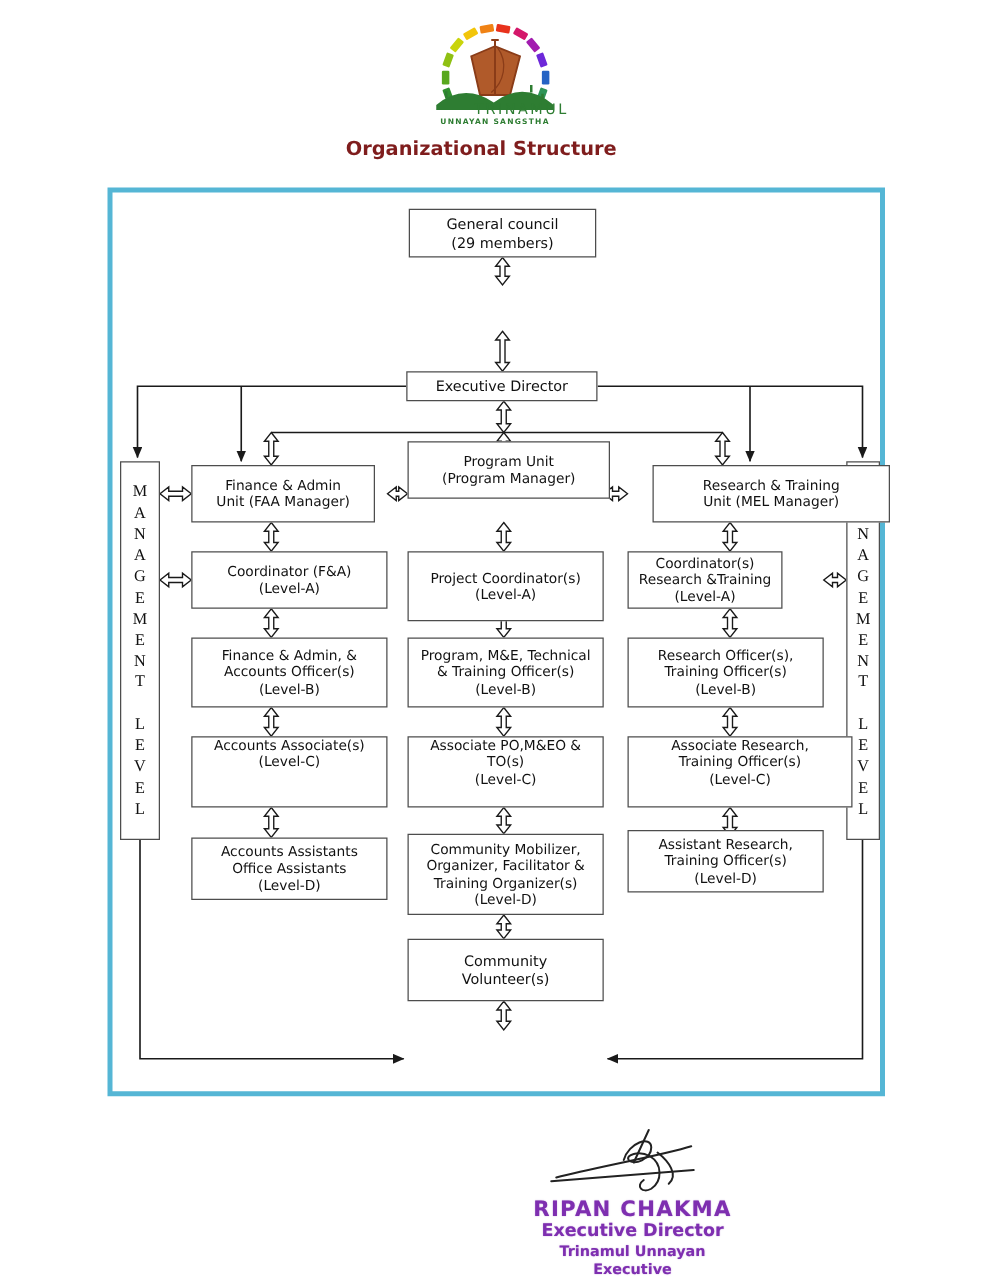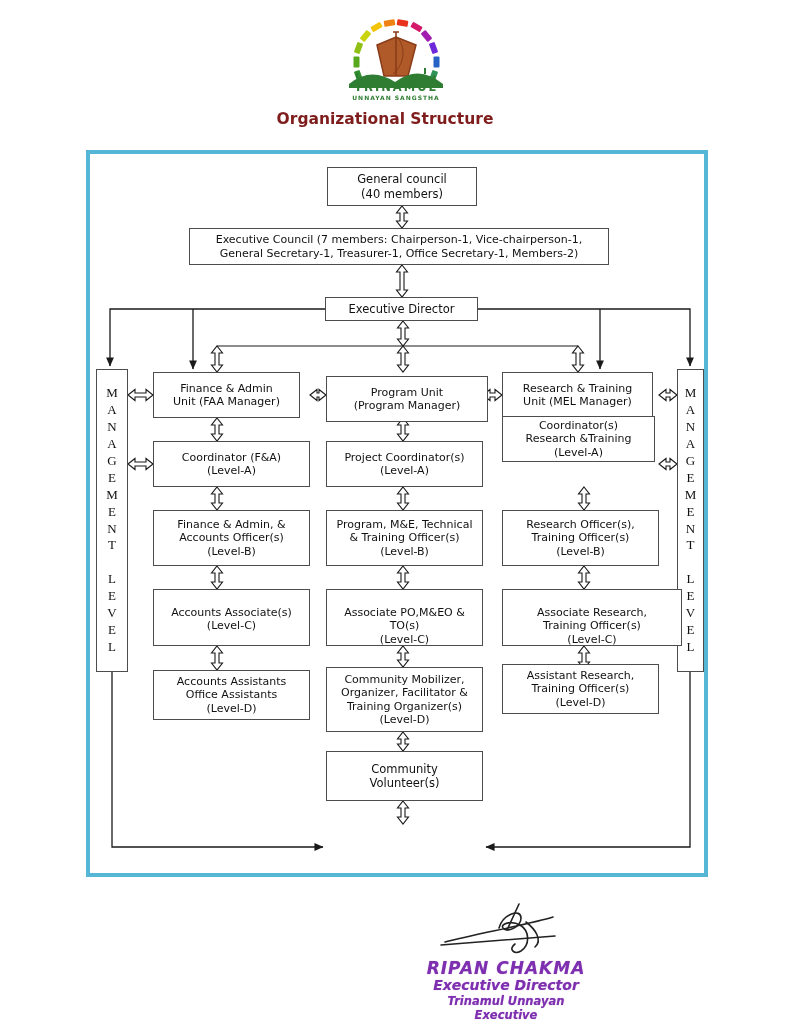--- a/index.html
+++ b/index.html
@@ -7,39 +7,39 @@
         font-family:"DejaVu Sans",sans-serif;color:#111;}
   .title{position:absolute;left:0;top:110px;width:770px;text-align:center;
          font-size:15.5px;font-weight:bold;color:#7f1d1d;}
   .frame{position:absolute;left:86px;top:150px;width:622px;height:727px;
          border:4px solid #55b6d5;box-sizing:border-box;background:transparent;}
   svg.overlay{position:absolute;left:0;top:0;width:791px;height:1024px;}
   .box{position:absolute;box-sizing:border-box;border:1.4px solid #4d4d4d;background:#fff;
        display:flex;align-items:center;justify-content:center;text-align:center;
        white-space:pre-line;font-size:11px;line-height:1.22;padding:1px 2px;}
   .box.big{font-size:11.5px;}
-  .box.topalign{align-items:flex-start;padding-top:16px;}
+  .box.topalign{align-items:flex-start;padding-top:0;}
   .vbox{position:absolute;box-sizing:border-box;border:1.4px solid #4d4d4d;background:#fff;
         display:flex;align-items:center;justify-content:center;text-align:center;
         white-space:pre-line;font-family:"Liberation Serif",serif;font-size:13px;
         line-height:16.9px;color:#111;}
   
   .logo{position:absolute;left:337px;top:12px;width:118px;height:95px;}
   .logo .tile{position:absolute;width:11px;height:6px;border-radius:1px;}
-  .logo-name{position:absolute;left:0;top:68px;width:118px;text-align:center;
-             font-weight:bold;font-size:11.5px;letter-spacing:2px;color:#2e7d32;}
+  .logo-name{position:absolute;left:0;top:68px;width:118px;text-align:right;
+             font-weight:normal;font-size:11.5px;letter-spacing:2px;color:#2e7d32;}
   .logo-sub{position:absolute;left:0;top:82px;width:118px;text-align:center;
             font-size:6px;letter-spacing:1px;color:#2e7d32;font-weight:bold;}
   
   .stamp{position:absolute;left:415px;top:900px;width:182px;text-align:center;}
   .stamp .sig{display:block;margin:0 auto;}
   .stamp .l1{font-size:17px;font-weight:bold;letter-spacing:1px;}
   .stamp .l2{font-size:14px;font-weight:bold;margin-top:-1px;}
   .stamp .l3{font-size:11.5px;font-weight:bold;margin-top:1px;}
-  .stamp div{text-shadow:0 0 1px rgba(126,47,176,.55);font-style:italic;}
+  .stamp div{text-shadow:0 0 1px rgba(126,47,176,.55);}
 </style>
 </head>
 <body>
 
 <div class="page">
 
   <div class="logo">
     <div id="logo-arc">
         <div class="tile" style="left: 15.9123px; top: 60.6808px; background: rgb(47, 143, 47); transform: rotate(-110deg);"></div>
         <div class="tile" style="left: 13.5px; top: 47px; background: rgb(88, 168, 30); transform: rotate(-90deg);"></div>
@@ -105,23 +105,21 @@
       <path d="M 310 395 L 317 389.5 L 317 393 L 319 393 L 319 389.5 L 326 395 L 319 400.5 L 319 397 L 317 397 L 317 400.5 Z" fill="#fff" stroke="#1a1a1a" stroke-width="1.1"></path>
       <path d="M 483 395 L 490 389.5 L 490 393 L 495 393 L 495 389.5 L 502 395 L 495 400.5 L 495 397 L 490 397 L 490 400.5 Z" fill="#fff" stroke="#1a1a1a" stroke-width="1.1"></path>
       <path d="M 659 395 L 666 389.5 L 666 393 L 670 393 L 670 389.5 L 677 395 L 670 400.5 L 670 397 L 666 397 L 666 400.5 Z" fill="#fff" stroke="#1a1a1a" stroke-width="1.1"></path>
       <path d="M 128 464 L 135 458.5 L 135 462 L 146 462 L 146 458.5 L 153 464 L 146 469.5 L 146 466 L 135 466 L 135 469.5 Z" fill="#fff" stroke="#1a1a1a" stroke-width="1.1"></path>
       <path d="M 659 464 L 666 458.5 L 666 462 L 670 462 L 670 458.5 L 677 464 L 670 469.5 L 670 466 L 666 466 L 666 469.5 Z" fill="#fff" stroke="#1a1a1a" stroke-width="1.1"></path>
     </svg>
 
   <div class="frame" style="border-color: rgb(85, 182, 213);"></div>
 
   <div class="box big" style="left:327px;top:167px;width:150px;height:39px">General council
-(40 members)</div>
-  <div class="box" style="left:189px;top:228px;width:420px;height:37px">Executive Council (7 members: Chairperson-1, Vice-chairperson-1,
-General Secretary-1, Treasurer-1, Office Secretary-1, Members-2)</div>
+(29 members)</div>
   <div class="box big" style="left:325px;top:297px;width:153px;height:24px">Executive Director</div>
 
   <div class="vbox" style="left:96px;top:369px;width:32px;height:303px">M
 A
 N
 A
 G
 E
 M
 E
@@ -145,30 +143,30 @@
 T
 
 L
 E
 V
 E
 L</div>
 
   <div class="box" style="left:153px;top:372px;width:147px;height:46px">Finance &amp; Admin
 Unit (FAA Manager)</div>
-  <div class="box" style="left:326px;top:376px;width:162px;height:46px">Program Unit
+  <div class="box" style="left:326px;top:353px;width:162px;height:46px">Program Unit
 (Program Manager)</div>
-  <div class="box" style="left:502px;top:372px;width:151px;height:46px">Research &amp; Training
+  <div class="box" style="left:522px;top:372px;width:190px;height:46px">Research &amp; Training
 Unit (MEL Manager)</div>
 
   <div class="box" style="left:153px;top:441px;width:157px;height:46px">Coordinator (F&amp;A)
 (Level-A)</div>
-  <div class="box" style="left:326px;top:441px;width:157px;height:46px">Project Coordinator(s)
+  <div class="box" style="left:326px;top:441px;width:157px;height:56px">Project Coordinator(s)
 (Level-A)</div>
-  <div class="box" style="left:502px;top:416px;width:153px;height:46px">Coordinator(s)
+  <div class="box" style="left:502px;top:441px;width:124px;height:46px">Coordinator(s)
 Research &amp;Training
 (Level-A)</div>
 
   <div class="box" style="left:153px;top:510px;width:157px;height:56px">Finance &amp; Admin, &amp;
 Accounts Officer(s)
 (Level-B)</div>
   <div class="box" style="left:326px;top:510px;width:157px;height:56px">Program, M&amp;E, Technical
 &amp; Training Officer(s)
 (Level-B)</div>
   <div class="box" style="left:502px;top:510px;width:157px;height:56px">Research Officer(s),

